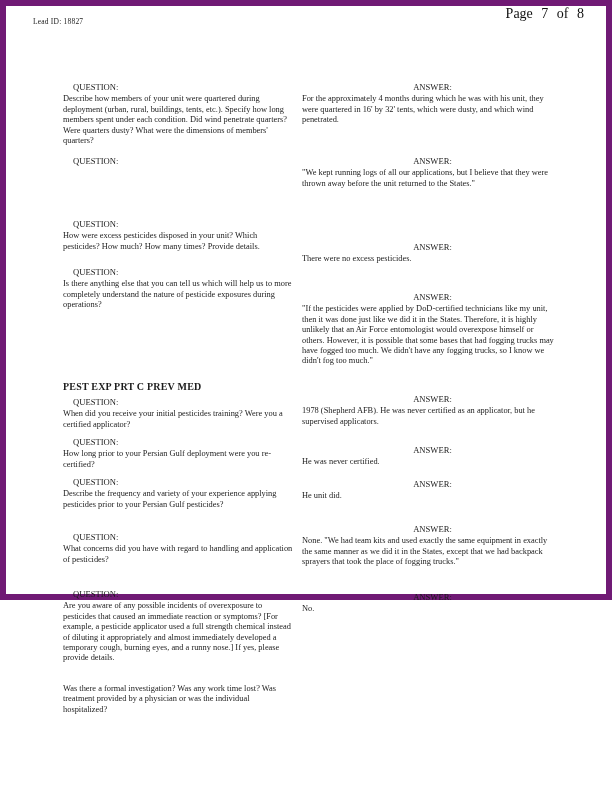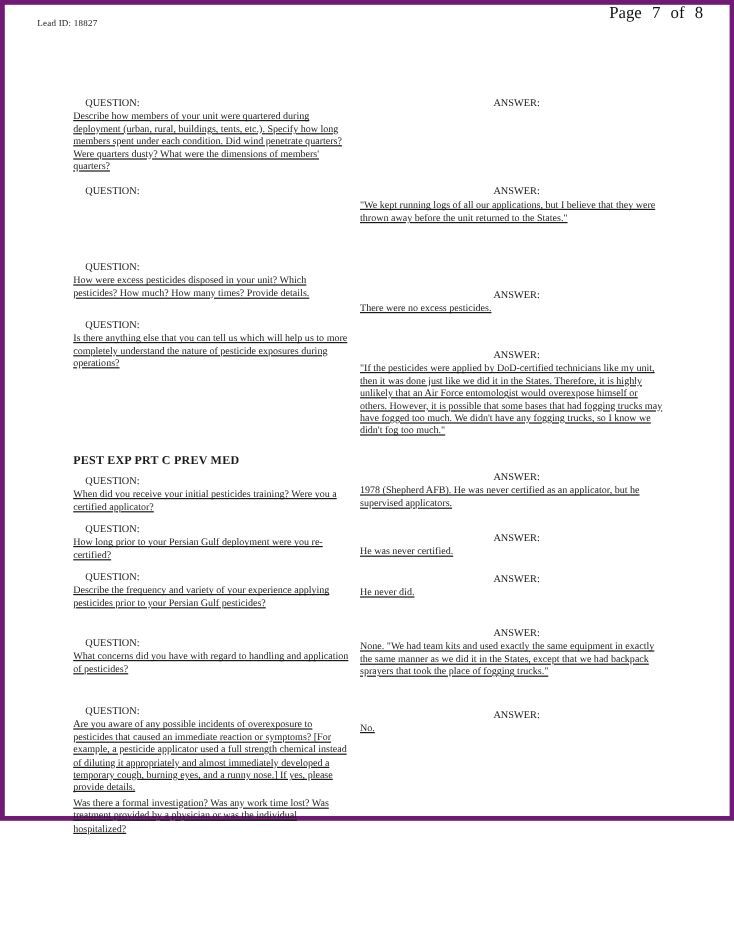--- a/index.html
+++ b/index.html
@@ -6,23 +6,23 @@
   html, body { width: 612px; height: 792px; background: #ffffff; }
   body {
     font-family: "Liberation Serif", "DejaVu Serif", serif;
     color: #1b1b1b;
     position: relative;
     overflow: hidden;
   }
   .page {
     position: absolute;
     left: 0; top: 0;
-    width: 612px; height: 684px;
+    width: 612px; height: 600px;
     background: #ffffff;
-    border: 4px solid #701a75;
+    border: 6px solid #701a75;
   }
   .lead-id {
     position: absolute;
     left: 27px; top: 11px;
     font-size: 7.5px;
     letter-spacing: 0.2px;
     color: #222;
   }
   .page-num {
     position: absolute;
@@ -38,22 +38,22 @@
   }
   .q-block { left: 57px; width: 232px; }
   .a-block { left: 296px; width: 256px; }
   .lbl {
     font-weight: normal;
     font-size: 8.6px;
     margin-bottom: 2px;
   }
   .q-block .lbl { padding-left: 10px; }
   .a-block .lbl { padding-left: 5px; text-align: center; }
-  .txt { text-align: left; text-decoration: underline; }
-  .txt2 { margin-top: 3px; }
+  .txt { text-align: left; }
+  .txt2 { margin-top: 20px; }
   .section-hdr {
     position: absolute;
     left: 57px; top: 375px;
     font-weight: bold;
     font-size: 10px;
     letter-spacing: 0.2px;
   }
   
   .pos-q1 { top: 76px; }
   .pos-q2 { top: 150px; }
@@ -81,20 +81,21 @@
 
   <div class="lead-id">Lead ID: 18827</div>
   <div class="page-num">Page  7  of   8</div>
 
   <div class="block q-block pos-q1">
     <div class="lbl">QUESTION:</div>
     <div class="txt">Describe how members of your unit were quartered during deployment (urban, rural, buildings, tents, etc.). Specify how long members spent under each condition. Did wind penetrate quarters?  Were quarters dusty? What were the dimensions of members' quarters?</div>
   </div>
   <div class="block a-block pos-a1">
     <div class="lbl">ANSWER:</div>
+    <div class="txt">For the approximately 4 months during which he was with his unit, they were quartered in 16' by 32' tents, which were dusty, and which wind penetrated.</div>
   </div>
 
   <div class="block q-block pos-q2">
     <div class="lbl">QUESTION:</div>
   </div>
   <div class="block a-block pos-a2">
     <div class="lbl">ANSWER:</div>
     <div class="txt">"We kept running logs of all our applications, but I believe that they were thrown away before the unit returned to the States."</div>
   </div>
 
@@ -135,21 +136,21 @@
     <div class="lbl">ANSWER:</div>
     <div class="txt">He was never certified.</div>
   </div>
 
   <div class="block q-block pos-q7">
     <div class="lbl">QUESTION:</div>
     <div class="txt">Describe the frequency and variety of your experience applying pesticides prior to your Persian Gulf pesticides?</div>
   </div>
   <div class="block a-block pos-a7">
     <div class="lbl">ANSWER:</div>
-    <div class="txt">He never did.</div>
+    <div class="txt">He unit did.</div>
   </div>
 
   <div class="block q-block pos-q8">
     <div class="lbl">QUESTION:</div>
     <div class="txt">What concerns did you have with regard to handling and application of pesticides?</div>
   </div>
   <div class="block a-block pos-a8">
     <div class="lbl">ANSWER:</div>
     <div class="txt">None.  "We had team kits and used exactly the same equipment in exactly the same manner as we did it in the States, except that we had backpack sprayers that took the place of fogging trucks."</div>
   </div>

